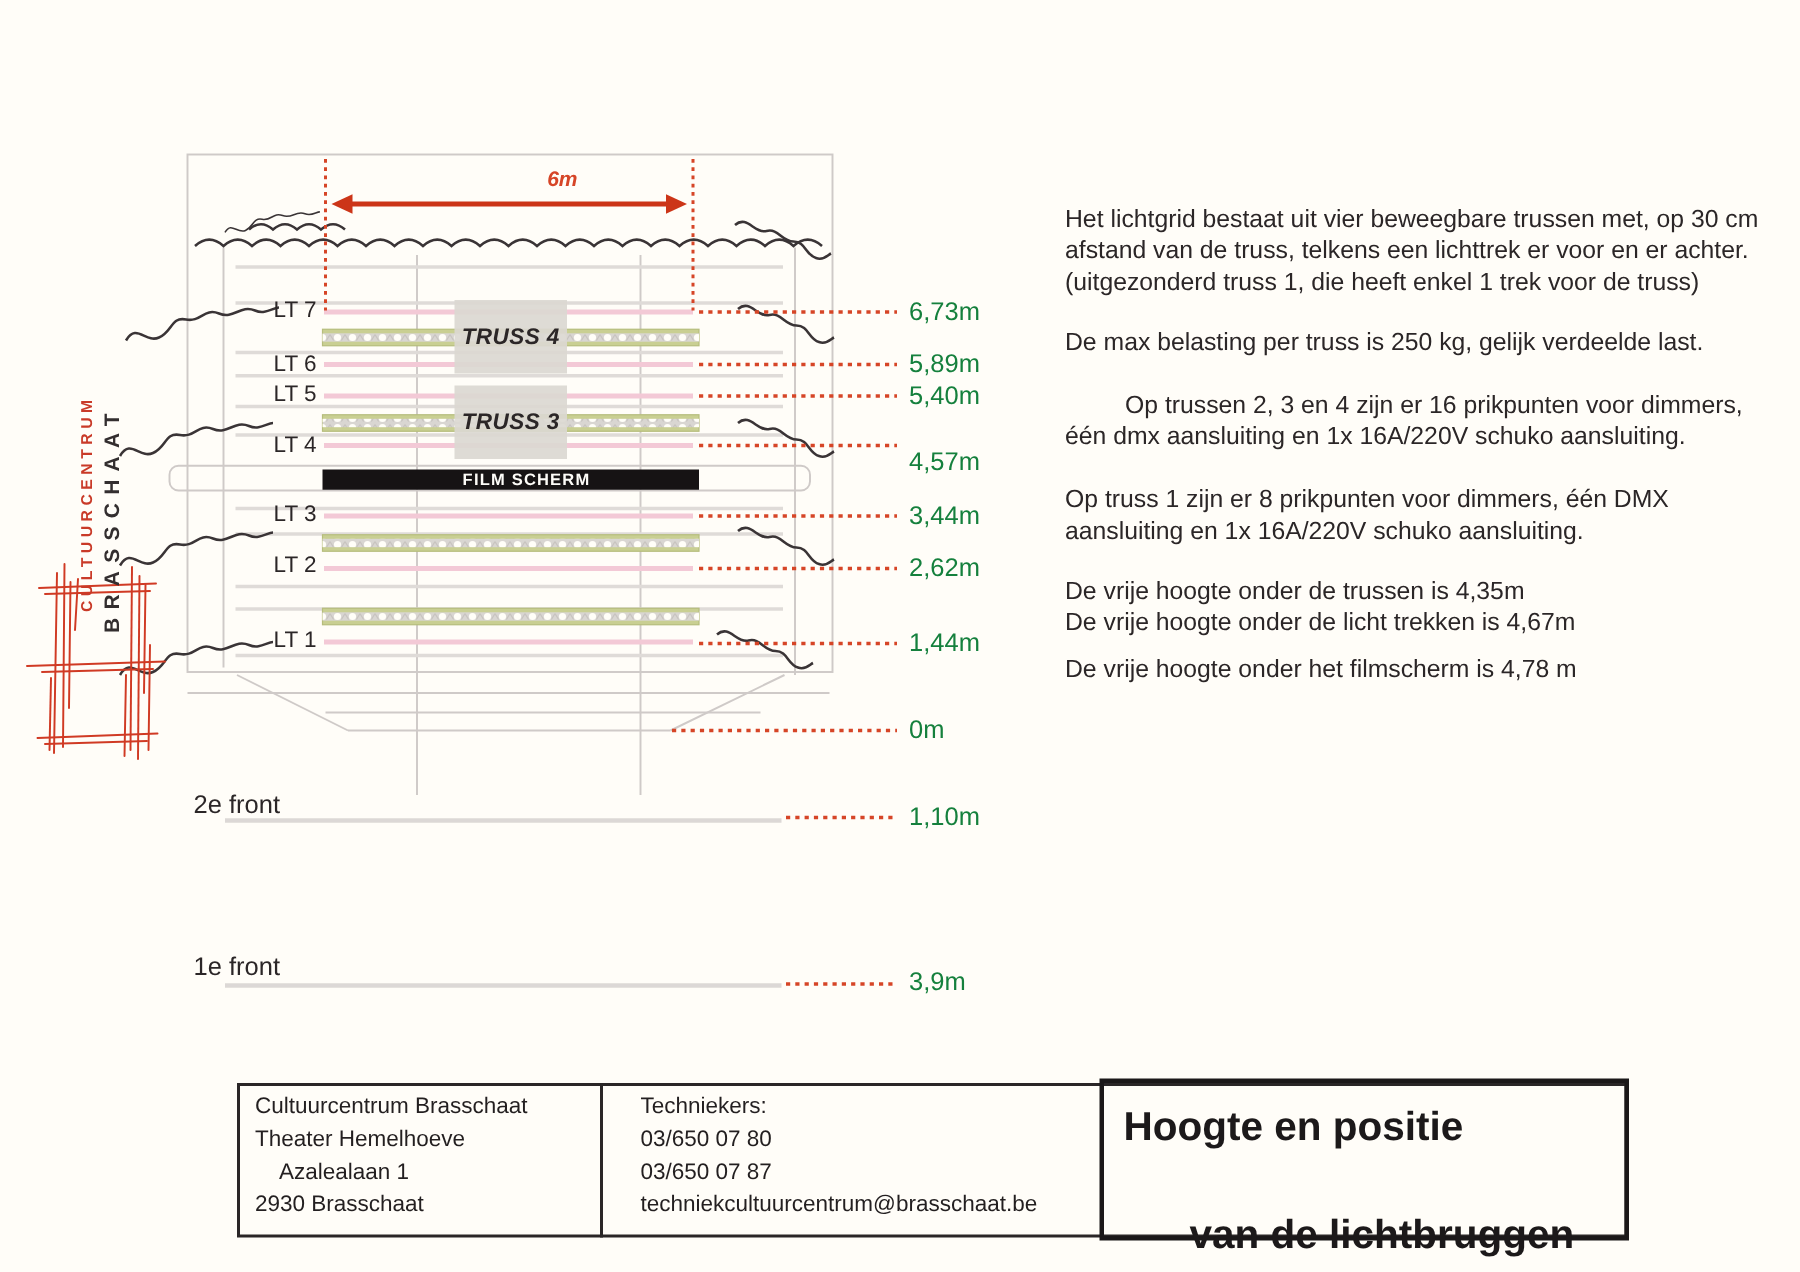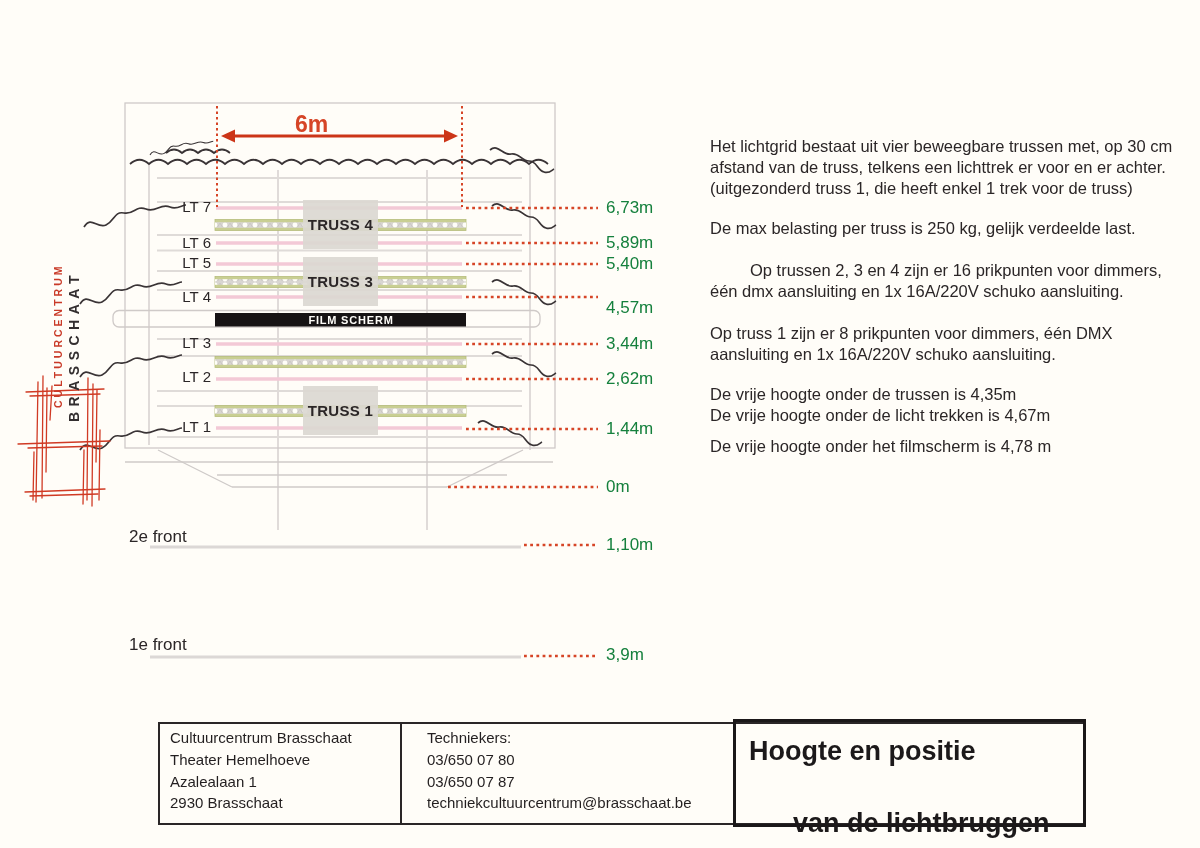--- a/index.html
+++ b/index.html
@@ -5,23 +5,23 @@
   html,body{margin:0;padding:0;}
   .page{
     position:relative;width:1200px;height:848px;overflow:hidden;
     background:#fffdf8;color:#2b2627;
     font-family:"Liberation Sans","DejaVu Sans",sans-serif;
   }
   .abs{position:absolute;}
   .svg-layer{position:absolute;left:0;top:0;width:1200px;height:848px;}
   .lt-label{width:46px;text-align:right;font-size:15px;font-weight:500;white-space:nowrap;}
   .truss-label{width:251px;text-align:center;font-size:15px;font-weight:600;letter-spacing:.3px;}
-  .truss-label span{background:rgba(219,216,209,.92);padding:16px 5px;}
+  .truss-label span{background:rgba(219,216,209,.92);padding:16px 5px;font-style:italic;}
   .meas{font-size:17px;font-weight:500;color:#15803d;white-space:nowrap;}
-  .dim-label{width:90px;text-align:left;font-size:23px;font-weight:600;color:#d64527;}
+  .dim-label{width:90px;text-align:right;font-size:14px;font-weight:600;color:#d64527;font-style:italic;}
   .film-label{width:272px;text-align:center;font-size:11px;font-weight:700;color:#fdfcf8;letter-spacing:.8px;line-height:14px;}
   .front-label{font-size:17px;font-weight:500;white-space:nowrap;}
   .note-line{font-size:16.5px;line-height:20px;white-space:nowrap;color:#2b2627;}
   .foot-line{font-size:15px;white-space:nowrap;color:#231f20;}
   .title-line{font-size:27px;font-weight:700;white-space:nowrap;color:#1c191a;line-height:30px;}
   .vtext{transform:rotate(-90deg);transform-origin:0 0;white-space:nowrap;}
   .logo-red{font-size:10.5px;font-weight:700;letter-spacing:3px;color:#c93a28;}
   .logo-black{font-size:14px;font-weight:700;letter-spacing:5.5px;color:#332e2f;}
   .footer-outer{left:158px;top:722px;width:927px;height:103px;border:2px solid #2a2627;box-sizing:border-box;}
   .footer-divider{left:400px;top:722px;width:2px;height:103px;background:#2a2627;}
@@ -174,21 +174,20 @@
   <div class="abs lt-label" style="left:165px;top:198px;">LT 7</div>
   <div class="abs lt-label" style="left:165px;top:234px;">LT 6</div>
   <div class="abs lt-label" style="left:165px;top:254px;">LT 5</div>
   <div class="abs lt-label" style="left:165px;top:288px;">LT 4</div>
   <div class="abs lt-label" style="left:165px;top:334px;">LT 3</div>
   <div class="abs lt-label" style="left:165px;top:368px;">LT 2</div>
   <div class="abs lt-label" style="left:165px;top:418px;">LT 1</div>
 
   <div class="abs truss-label" style="left:215px;top:216px;"><span>TRUSS 4</span></div>
   <div class="abs truss-label" style="left:215px;top:273px;"><span>TRUSS 3</span></div>
-  <div class="abs truss-label" style="left:215px;top:402px;"><span>TRUSS 1</span></div>
 
   <div class="abs film-label" style="left:215px;top:312.5px;">FILM SCHERM</div>
 
   <div class="abs meas" style="left:606px;top:198px;">6,73m</div>
   <div class="abs meas" style="left:606px;top:233px;">5,89m</div>
   <div class="abs meas" style="left:606px;top:254px;">5,40m</div>
   <div class="abs meas" style="left:606px;top:287px;margin-top:11px;">4,57m</div>
   <div class="abs meas" style="left:606px;top:334px;">3,44m</div>
   <div class="abs meas" style="left:606px;top:369px;">2,62m</div>
   <div class="abs meas" style="left:606px;top:419px;">1,44m</div>
@@ -213,21 +212,21 @@
     <div class="abs note-line" style="left:710px;top:436px;">De vrije hoogte onder het filmscherm is 4,78 m</div>
   </div>
 
   <div class="abs footer-outer"></div>
   <div class="abs footer-divider"></div>
   <div class="abs title-box"></div>
 
   <div>
     <div class="abs foot-line" style="left:170px;top:729px;">Cultuurcentrum Brasschaat</div>
     <div class="abs foot-line" style="left:170px;top:751px;">Theater Hemelhoeve</div>
-    <div class="abs foot-line" style="left:170px;top:773px;">Azalealaan 1</div>
+    <div class="abs foot-line" style="left:186px;top:773px;">Azalealaan 1</div>
     <div class="abs foot-line" style="left:170px;top:794px;">2930 Brasschaat</div>
   </div>
 
   <div>
     <div class="abs foot-line" style="left:427px;top:729px;">Techniekers:</div>
     <div class="abs foot-line" style="left:427px;top:751px;">03/650 07 80</div>
     <div class="abs foot-line" style="left:427px;top:773px;">03/650 07 87</div>
     <div class="abs foot-line" style="left:427px;top:794px;">techniekcultuurcentrum@brasschaat.be</div>
   </div>
 

